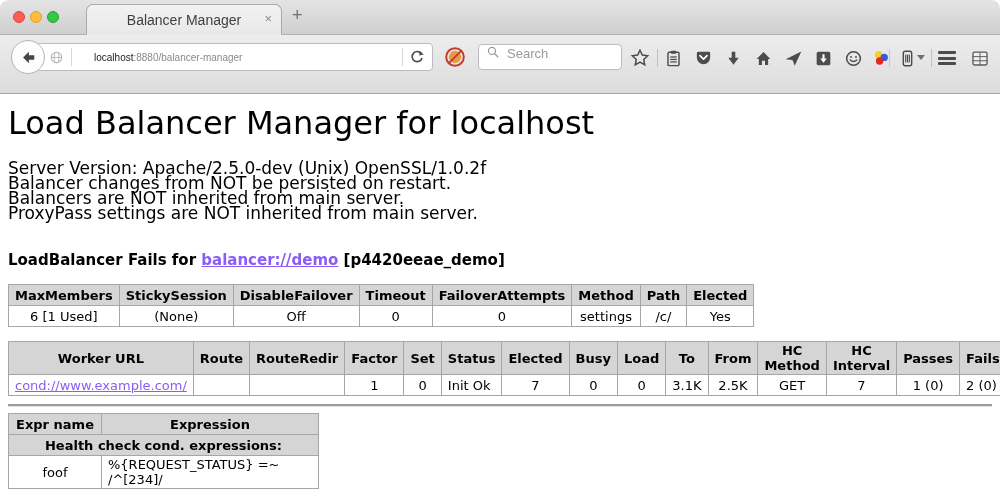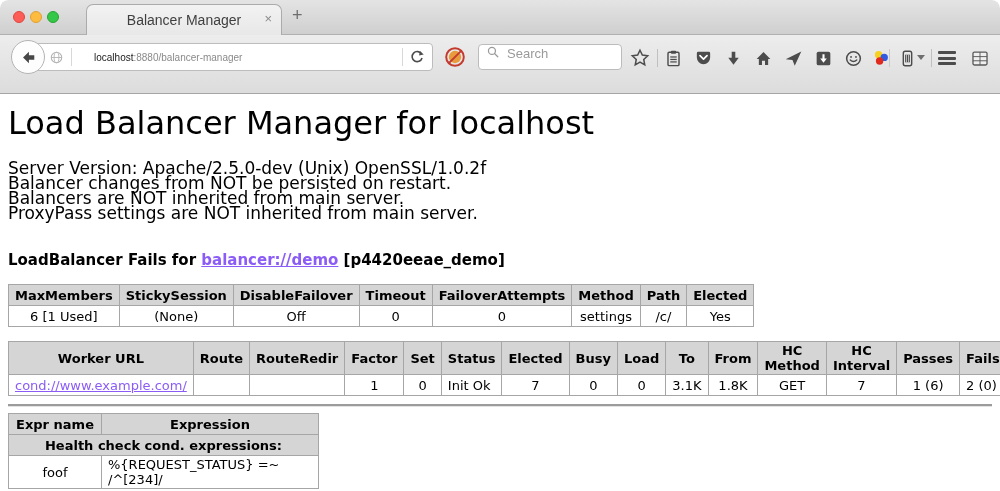--- a/index.html
+++ b/index.html
@@ -281,24 +281,24 @@
         <td class="al"><a href="#">cond://www.example.com/</a></td>
         <td></td>
         <td></td>
         <td>1</td>
         <td>0</td>
         <td class="al">Init Ok</td>
         <td>7</td>
         <td>0</td>
         <td>0</td>
         <td>3.1K</td>
-        <td>1.8K</td>
+        <td>2.5K</td>
         <td>GET</td>
         <td>7</td>
-        <td>1 (6)</td>
+        <td>1 (0)</td>
         <td class="al">2 (0)</td>
         <td></td>
 
       </tr>
     </tbody>
       </table>
 
     <hr>
 
     <table class="t-health">

